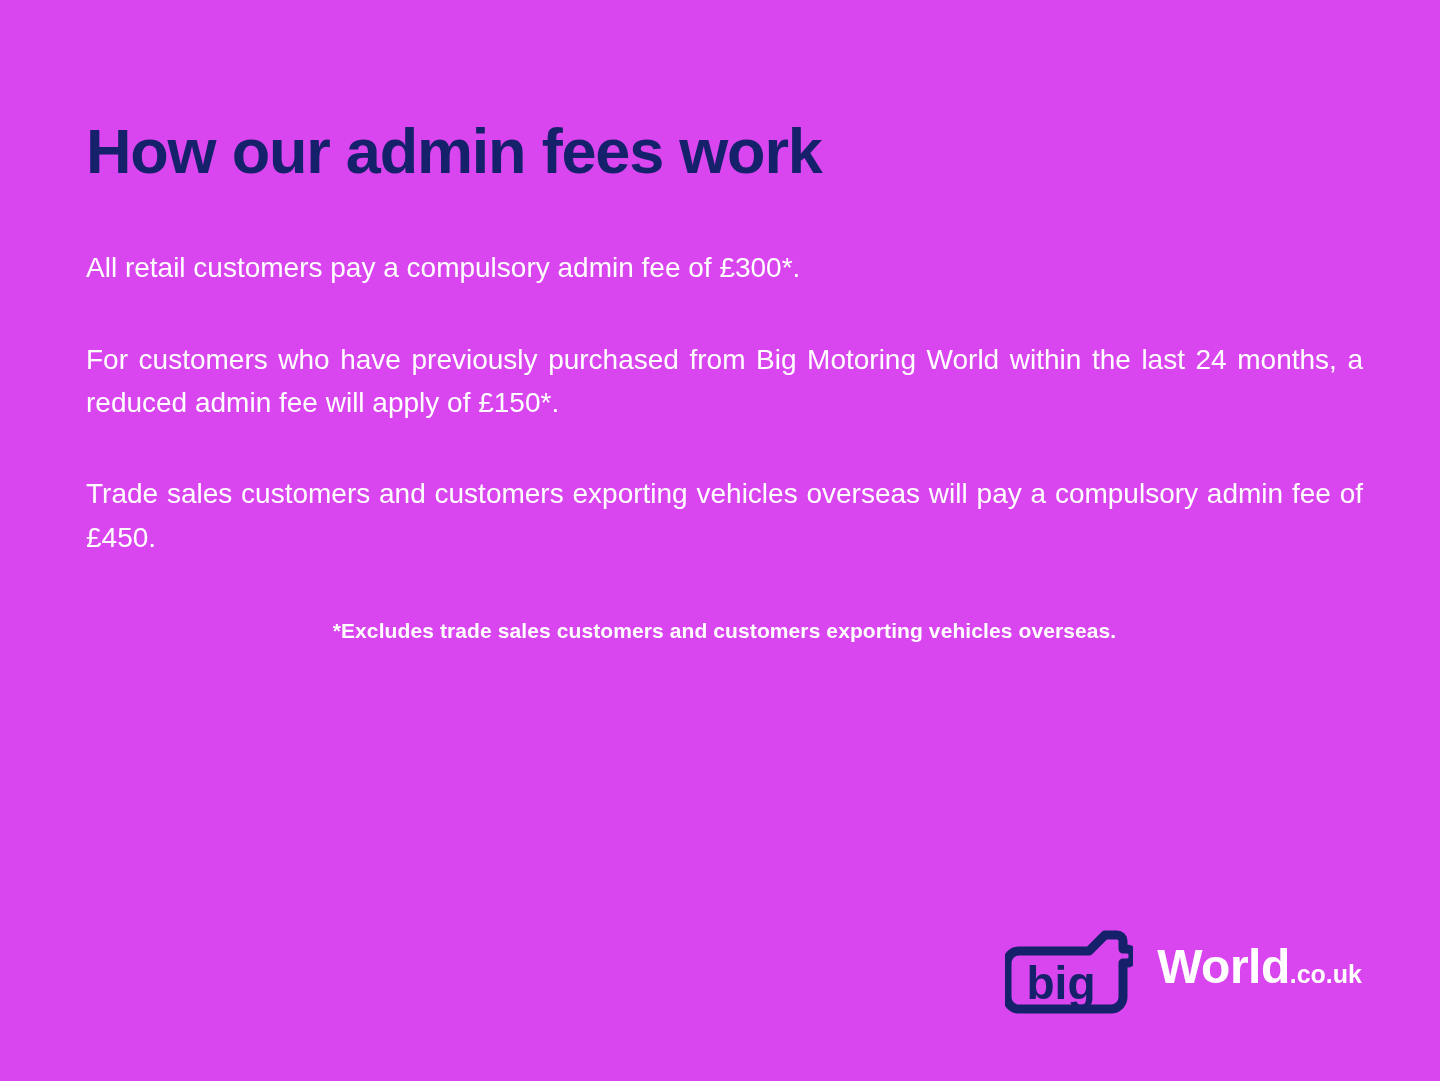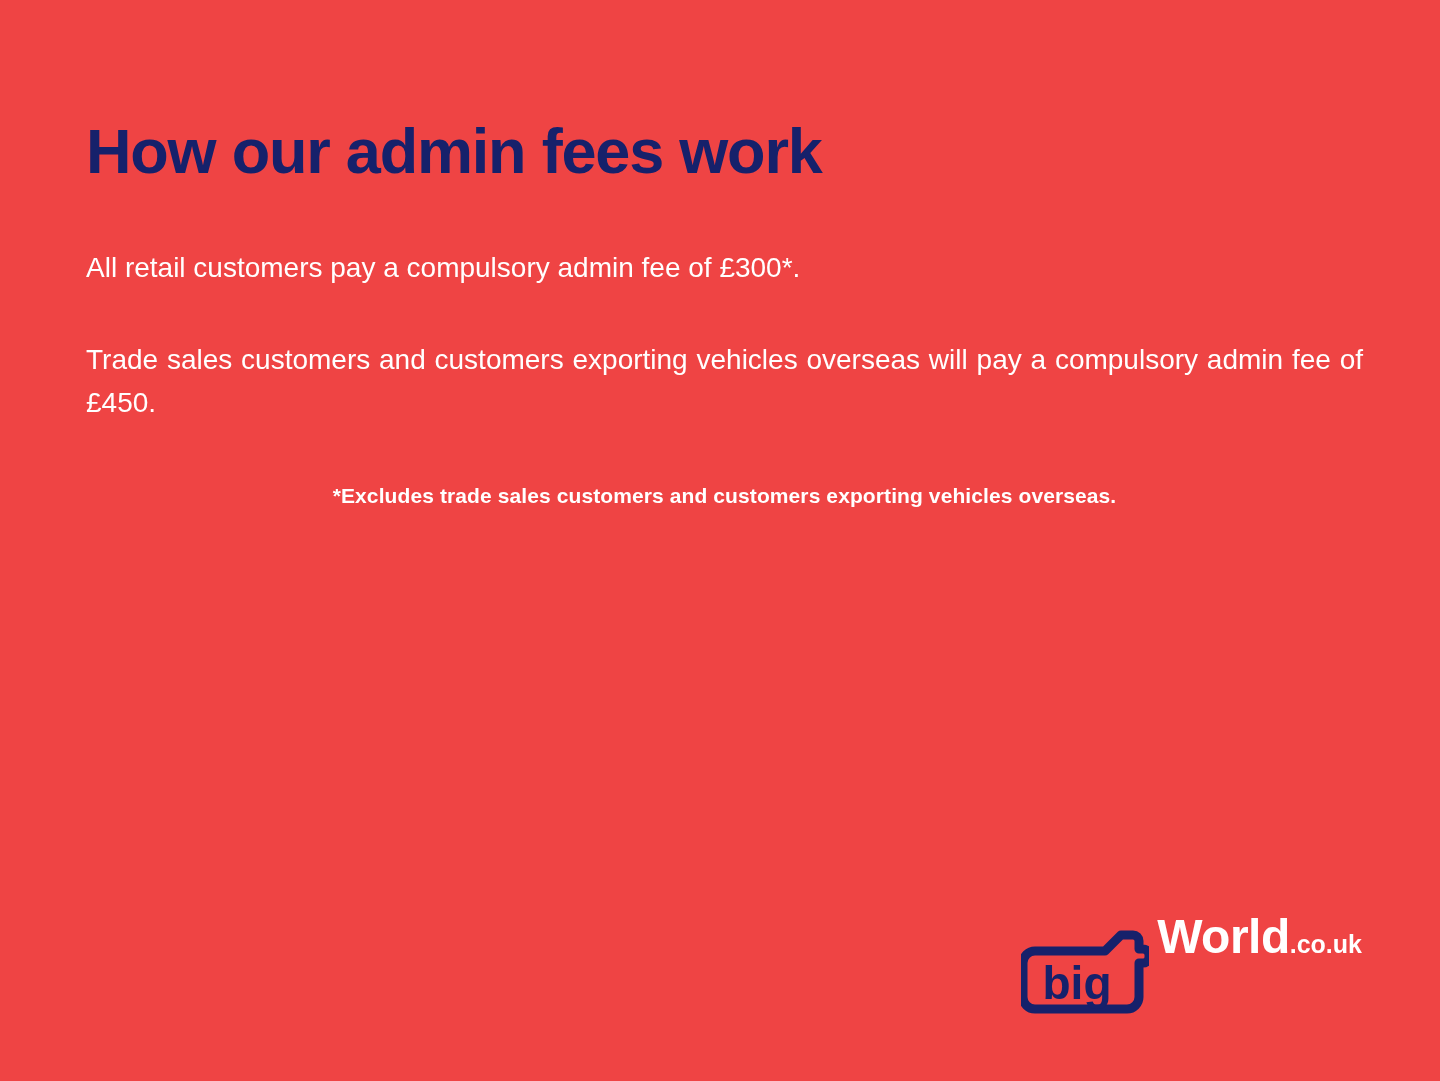--- a/index.html
+++ b/index.html
@@ -11,21 +11,21 @@
     width: 1440px;
     height: 1081px;
     background: #22d8f5;
     font-family: "Liberation Sans", sans-serif;
     overflow: hidden;
   }
   .slide {
     position: relative;
     width: 1440px;
     height: 1081px;
-    background: #ef4444;
+    background: #d946ef;
     padding: 0;
   }
   .content {
     position: absolute;
     left: 86px;
     top: 0;
     width: 1278px;
   }
   .title {
     color: #16216b;
@@ -66,22 +66,22 @@
     letter-spacing: 0.1px;
     text-align: center;
     width: 1277px;
     margin-top: 60px;
   }
   .logo-wrap {
     position: absolute;
     right: 78px;
     bottom: 62px;
     display: flex;
-    align-items: flex-start;
-    gap: 8px;
+    align-items: center;
+    gap: 24px;
   }
   .logo-mark {
     width: 128px;
     height: 104px;
     display: block;
   }
   .logo-text {
     color: #ffffff;
     font-weight: bold;
     line-height: 0.93;
@@ -105,20 +105,21 @@
 
 <div class="slide">
 
   <div class="content">
 
     <h1 class="title">How our admin fees work</h1>
 
 
     <p class="body-para">All retail customers pay a compulsory admin fee of £300*.</p>
 
+    <p class="body-para">For customers who have previously purchased from Big Motoring World within the last 24 months, a reduced admin fee will apply of £150*.</p>
 
     <p class="body-para">Trade sales customers and customers exporting vehicles overseas will pay a compulsory admin fee of £450.</p>
 
     <p class="footnote">*Excludes trade sales customers and customers exporting vehicles overseas.</p>
 
   </div>
 
   <div class="logo-wrap">
     <svg class="logo-mark" viewBox="0 0 128 104" aria-hidden="true">
       <path d="M14 36 H84 L100 20 H112 a6 6 0 0 1 6 6 V34 h4 a6 6 0 0 1 6 6 v2 a6 6 0 0 1 -6 6 h-4 v34 a12 12 0 0 1 -12 12 H14 A12 12 0 0 1 2 82 V48 A12 12 0 0 1 14 36 Z" fill="none" stroke="#16216b" stroke-width="9" stroke-linejoin="round"></path>

